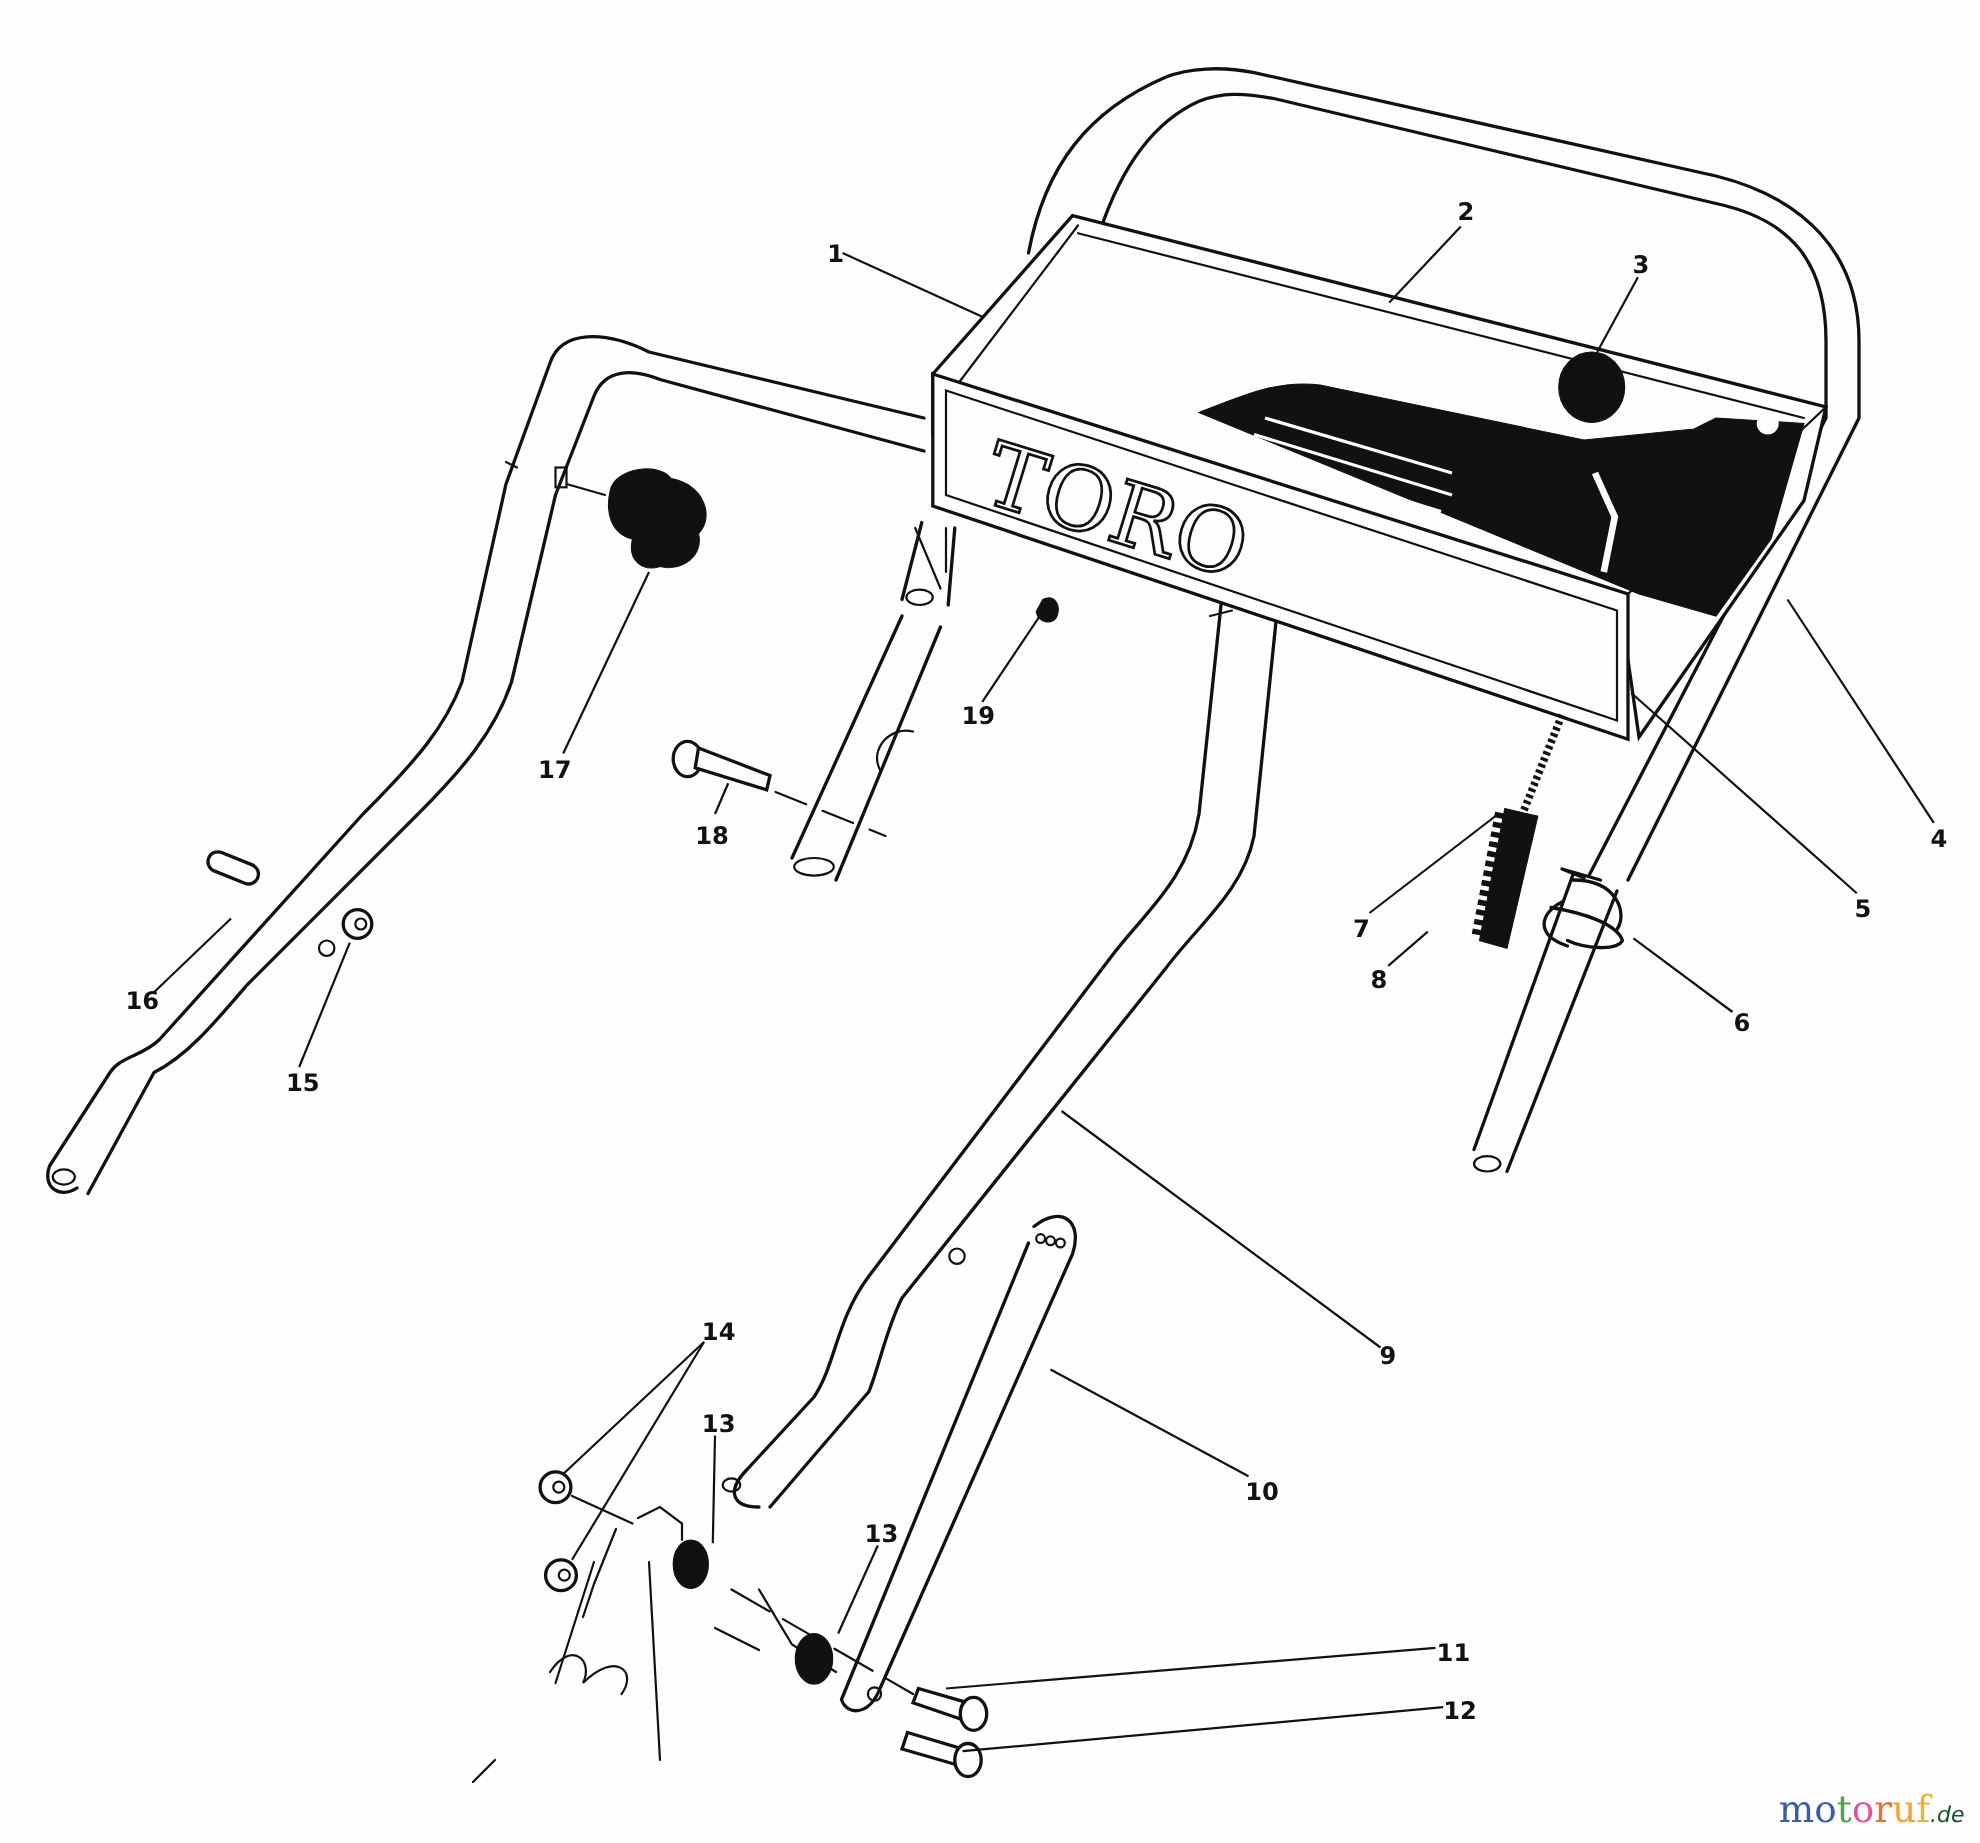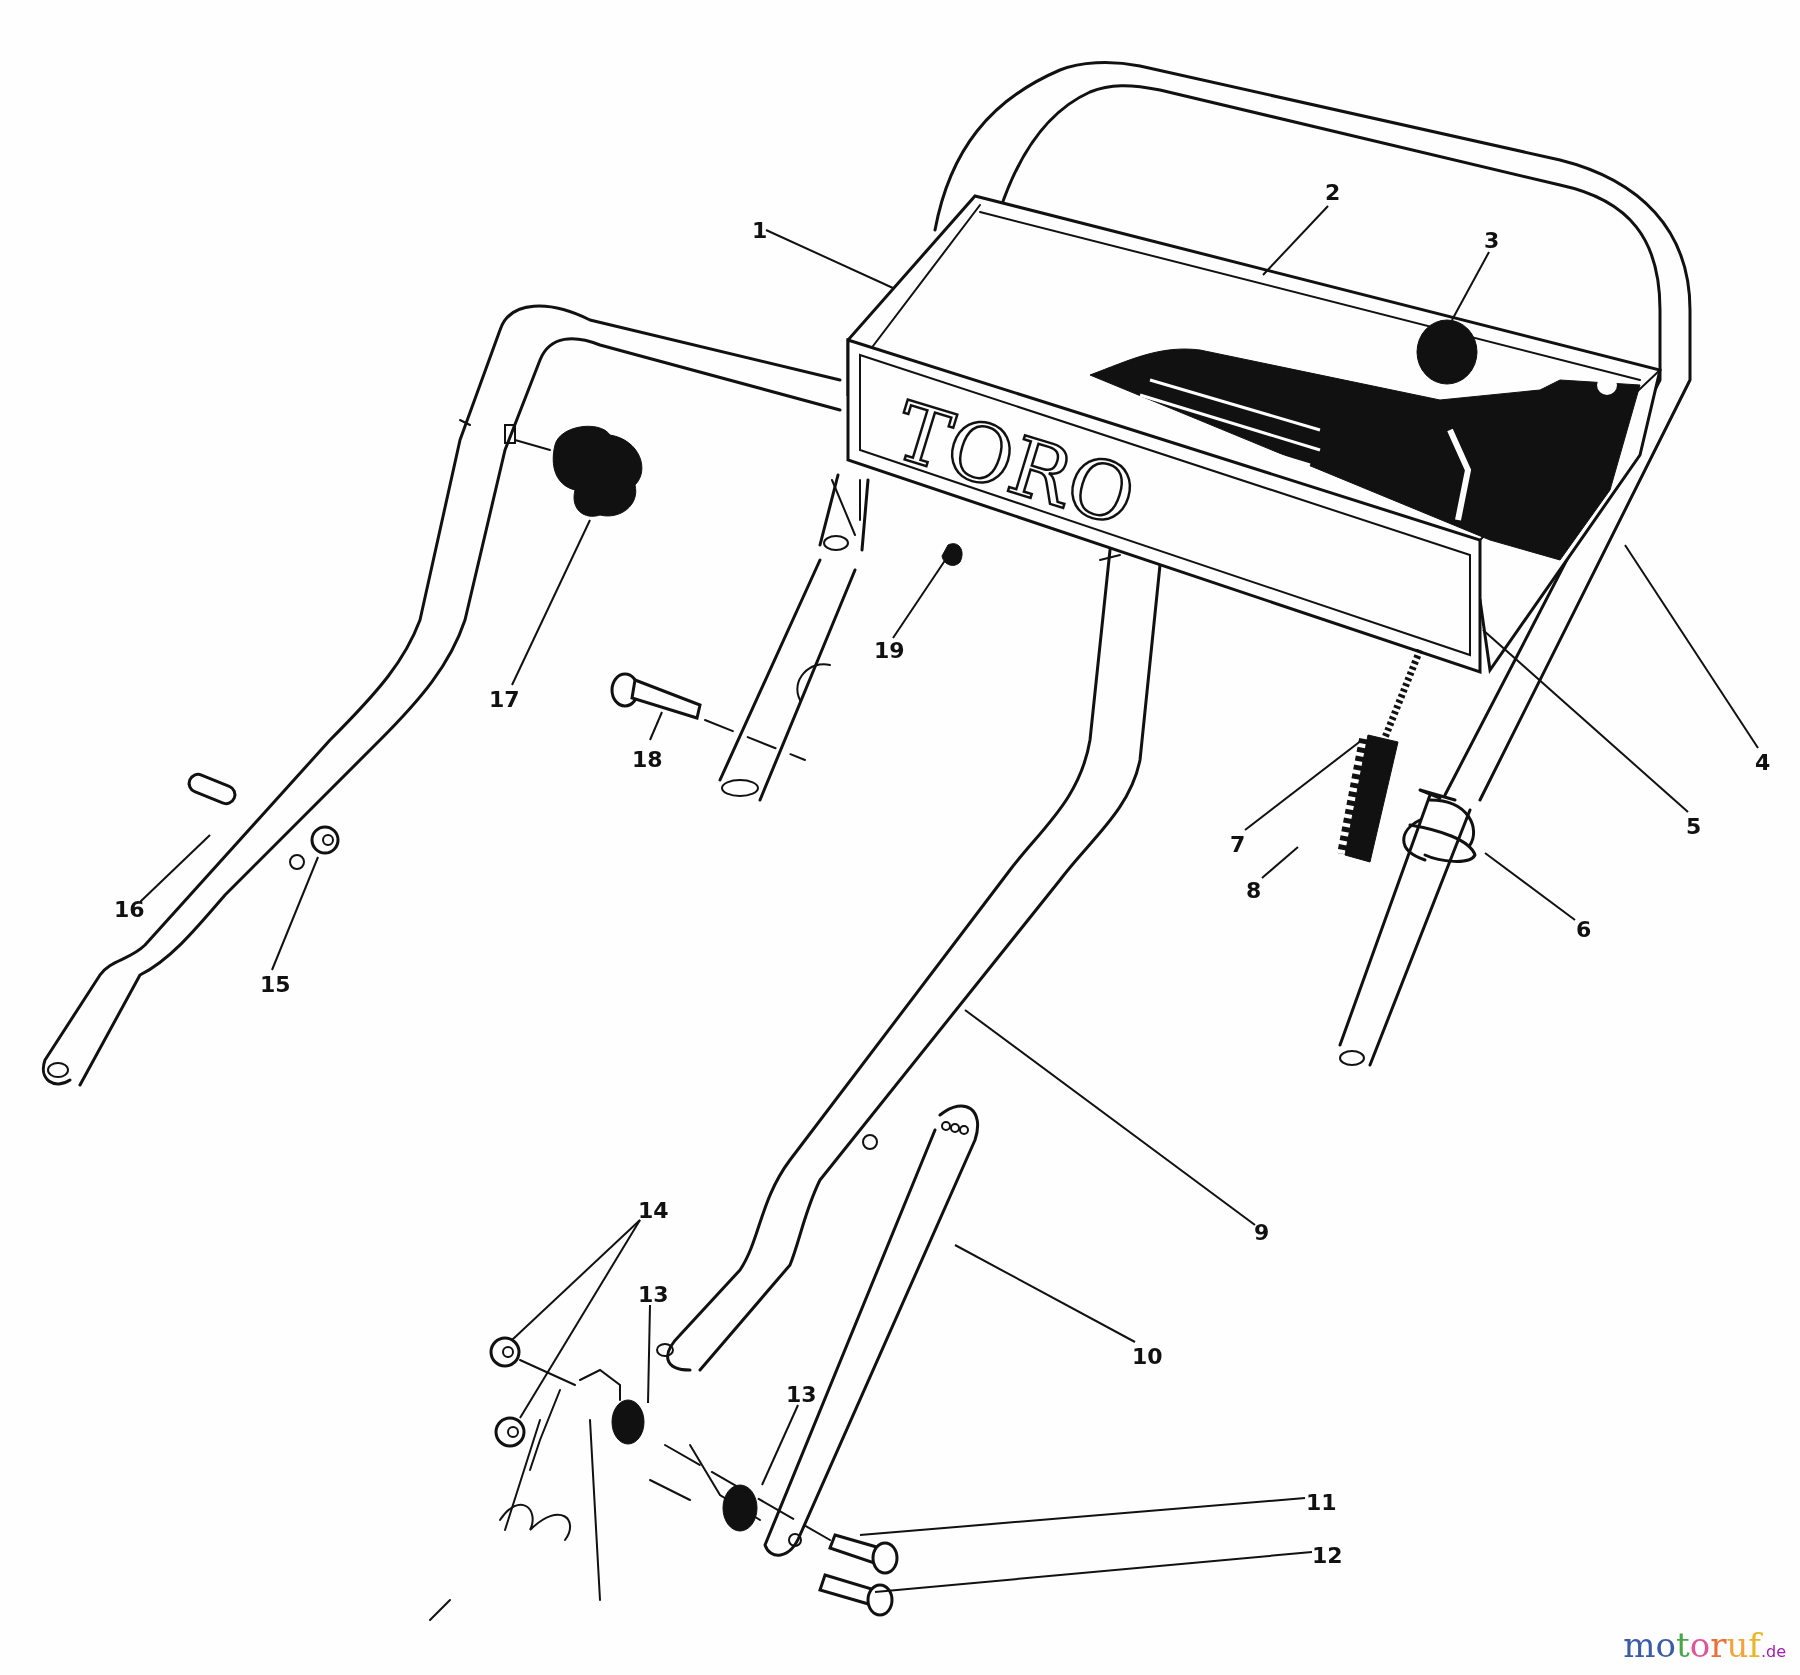--- a/index.html
+++ b/index.html
@@ -1,21 +1,21 @@
 <!DOCTYPE html>
 <html><head>
 <meta charset="utf-8">
 <style>
   html, body { margin: 0; padding: 0; background: #fefefe; }
   body { width: 1800px; height: 1675px; position: relative; overflow: hidden; font-family: "DejaVu Sans", sans-serif; }
   #diagram { position: absolute; left: 0; top: 0; width: 1800px; height: 1675px; }
   .part-label { font-family: "DejaVu Sans", sans-serif; font-weight: bold; font-size: 22px; fill: #111; }
   .logo { position: absolute; right: 14px; bottom: 10px; font-family: "DejaVu Serif", serif; font-size: 34px; letter-spacing: 0px; }
   .logo span { display: inline-block; }
-  .logo .tld { font-size: 16px; color: #a21caf; font-family: "DejaVu Sans", sans-serif; }
+  .logo .tld { font-size: 20px; color: #14532d; font-family: "DejaVu Sans", sans-serif; font-style: italic; }
   .stroke { fill: none; stroke: #111; stroke-width: 3; stroke-linejoin: round; stroke-linecap: round; }
   .thin { fill: none; stroke: #111; stroke-width: 2; stroke-linecap: round; }
   .leader { fill: none; stroke: #111; stroke-width: 2; }
   .blk { fill: #111; stroke: #111; }
   .wht { fill: #fefefe; stroke: #111; stroke-width: 3; }
 </style>
 </head>
 <body>
 
 <svg id="diagram" viewBox="0 0 1800 1675" xmlns="http://www.w3.org/2000/svg">

